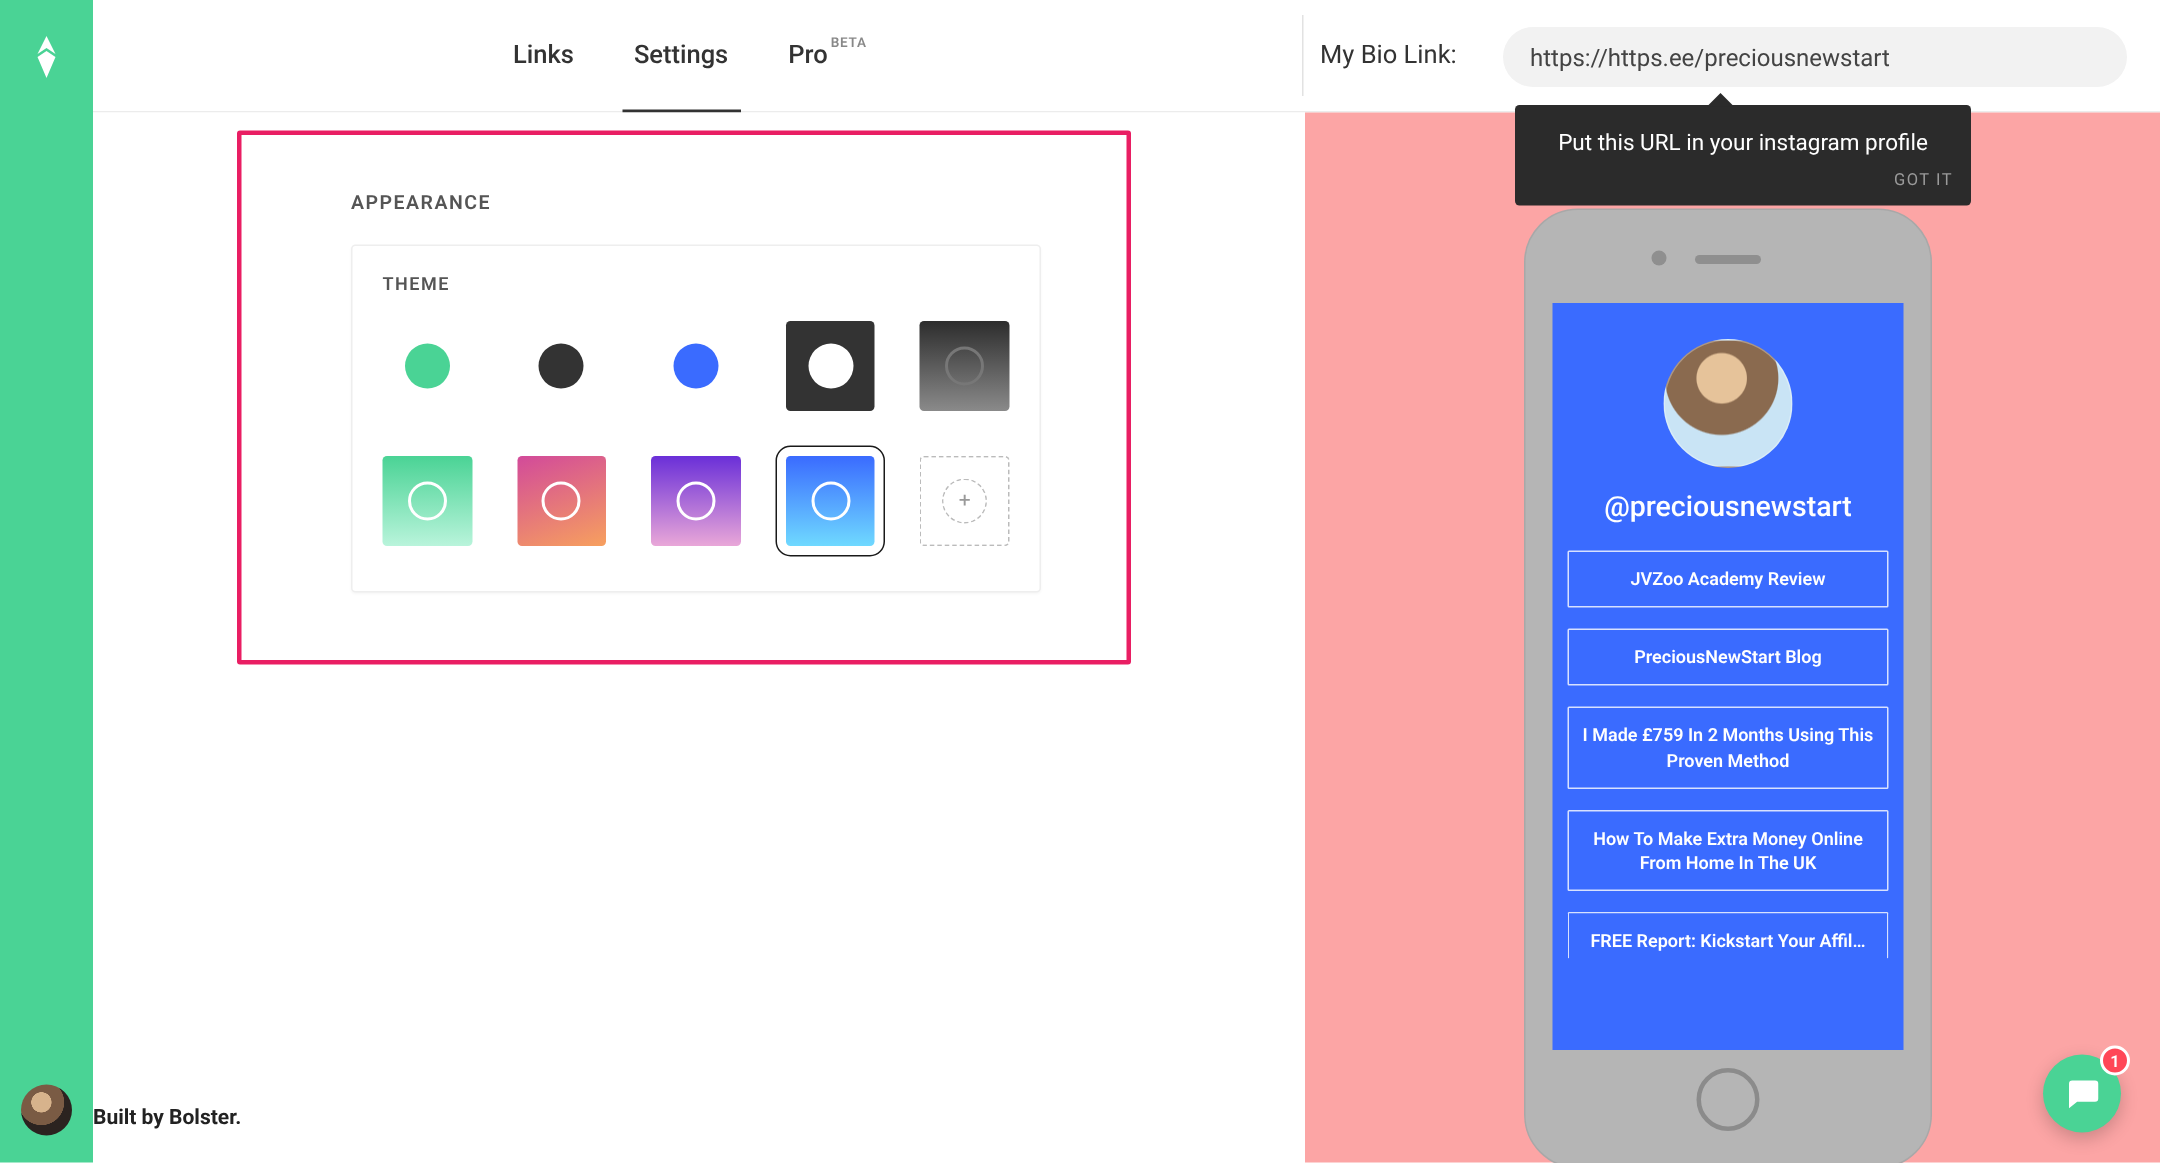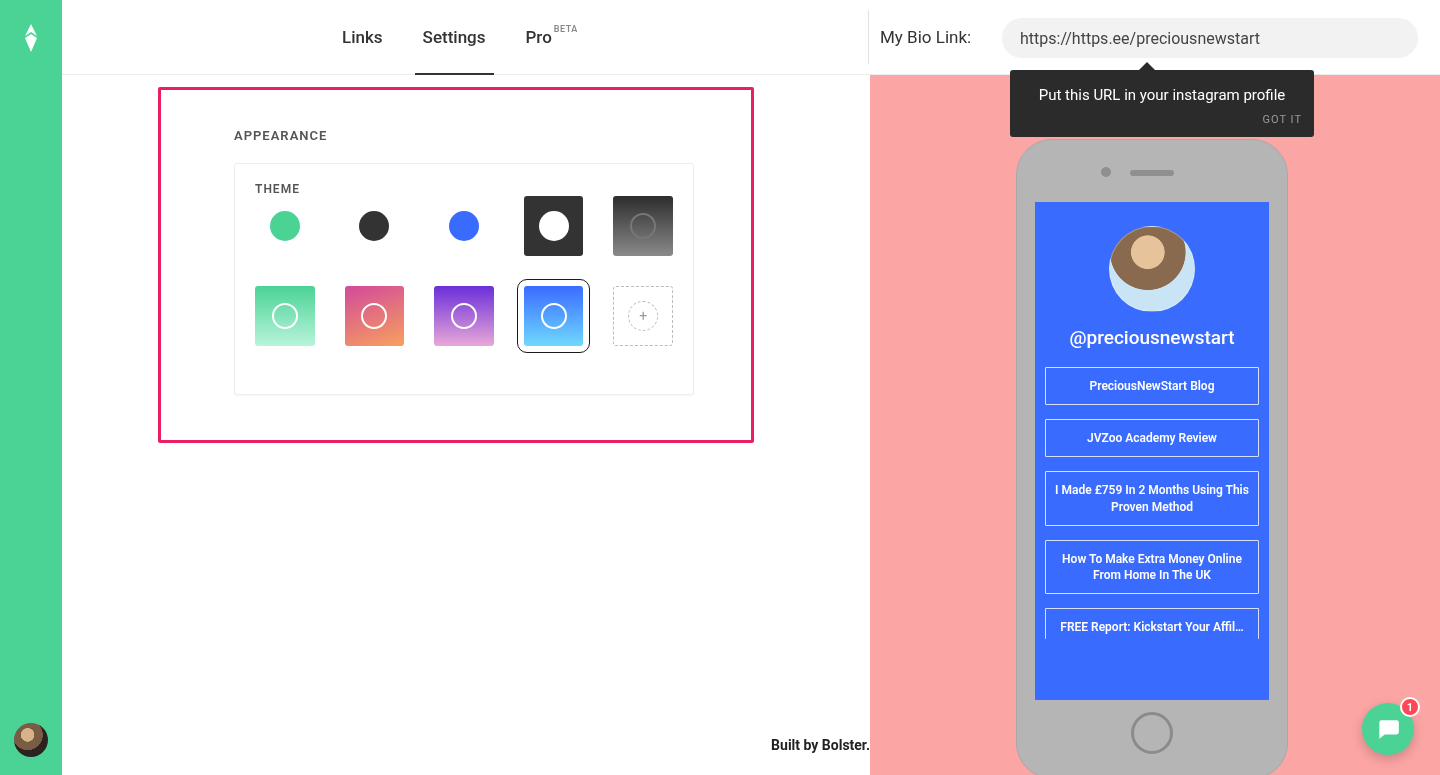--- a/index.html
+++ b/index.html
@@ -21,29 +21,29 @@
 .urlbox { position:absolute; left:940px; top:18px; width:416px; height:40px; background:#f2f2f2; border-radius:20px; display:flex; align-items:center; padding:0 18px; font-size:16px; color:#444; }
 .tooltip { position:absolute; left:1010px; top:70px; width:304px; background:#2b2b2b; color:#fff; border-radius:3px; padding:14px 16px 30px; font-size:15px; text-align:center; line-height:1.5; z-index:50; }
 .tooltip::before { content:""; position:absolute; top:-8px; left:128px; border-left:9px solid transparent; border-right:9px solid transparent; border-bottom:9px solid #2b2b2b; }
 .tooltip .gotit { position:absolute; right:12px; bottom:8px; font-size:11px; letter-spacing:1px; color:#9a9a9a; cursor:pointer; }
 
 
 .main { position:absolute; left:62px; top:75px; width:808px; bottom:0; background:#fff; }
 .card-outline { position:absolute; left:96px; top:12px; width:596px; height:356px; border:3px solid #e91e63; border-radius:2px; }
 .section-title { position:absolute; left:172px; top:53px; font-size:13px; letter-spacing:1px; font-weight:600; color:#555; }
 .theme-card { position:absolute; left:172px; top:88px; width:460px; height:232px; background:#fff; border:1px solid #eee; border-radius:3px; box-shadow:0 1px 2px rgba(0,0,0,0.04); padding:18px 20px; }
-.theme-label { font-size:12px; letter-spacing:1px; font-weight:600; color:#555; margin-bottom:0; }
+.theme-label { font-size:12px; letter-spacing:1px; font-weight:600; color:#555; margin-bottom:18px; }
 .swatch-row { display:flex; gap:30px; margin-bottom:30px; }
 .swatch { width:60px; height:60px; border-radius:3px; display:flex; align-items:center; justify-content:center; cursor:pointer; }
 .swatch.selected { outline:1px solid #1a1a1a; outline-offset:6px; }
 .dot { width:30px; height:30px; border-radius:50%; }
 .ring { width:26px; height:26px; border-radius:50%; border:2px solid #fff; }
 .add-sw { width:60px; height:60px; border:1px dashed #bbb; border-radius:3px; display:flex; align-items:center; justify-content:center; cursor:pointer; }
 .add-inner { width:30px; height:30px; border:1px dashed #bbb; border-radius:50%; display:flex; align-items:center; justify-content:center; font-size:14px; color:#999; }
-.footer-text { position:absolute; left:0; width:808px; text-align:right; top:662px; font-size:14px; font-weight:700; color:#222; }
+.footer-text { position:absolute; left:0; width:808px; text-align:left; top:662px; font-size:14px; font-weight:700; color:#222; }
 
 
 .preview { position:absolute; left:870px; top:75px; right:0; bottom:0; background:#fca5a5; }
 .phone { position:absolute; left:146px; top:64px; width:272px; height:640px; background:#b5b5b5; border-radius:36px; border:1px solid #a8a8a8; }
 .speaker { position:absolute; top:30px; left:50%; transform:translateX(-50%); width:44px; height:6px; background:#8f8f8f; border-radius:3px; }
 .camera { position:absolute; top:27px; left:84px; width:10px; height:10px; background:#8f8f8f; border-radius:50%; }
 .homebtn { position:absolute; bottom:-88px; left:50%; transform:translateX(-50%); width:42px; height:42px; border:3px solid #8b8b8b; border-radius:50%; }
 .screen { position:absolute; top:62px; left:18px; right:18px; height:498px; background:#3a6bff; overflow:hidden; }
 .p-avatar { width:86px; height:86px; border-radius:50%; margin:24px auto 14px; background:radial-gradient(circle at 45% 30%, #e6c39a 0 22%, #8a6a4f 23% 50%, #c9e4f5 51% 100%); border:1px solid rgba(255,255,255,0.3); }
 .p-handle { text-align:center; color:#fff; font-size:19px; font-weight:500; margin-bottom:18px; }
@@ -128,22 +128,22 @@
   <div class="footer-text">Built by Bolster.</div>
 </div>
 
 <div class="preview">
   <div class="phone">
     <div class="camera"></div>
     <div class="speaker"></div>
     <div class="screen">
       <div class="p-avatar"></div>
       <div class="p-handle">@preciousnewstart</div>
+      <div class="p-link">JVZoo Academy Review</div>
       <div class="p-link">PreciousNewStart Blog</div>
-      <div class="p-link">JVZoo Academy Review</div>
       <div class="p-link">I Made £759 In 2 Months Using This Proven Method</div>
       <div class="p-link">How To Make Extra Money Online From Home In The UK</div>
       <div class="p-link" style="border-bottom:none; margin-bottom:12px; padding-bottom:4px;">FREE Report: Kickstart Your Affil…</div>
     </div>
     <div class="homebtn" style="bottom:24px"></div>
   </div>
   <div class="chat-btn">
     <svg width="26" height="26" viewBox="0 0 24 24">
         <path fill="#fff" d="M4 4h16a2 2 0 0 1 2 2v9a2 2 0 0 1-2 2H9l-5 4V6a2 2 0 0 1 2-2z"></path>
       </svg>

